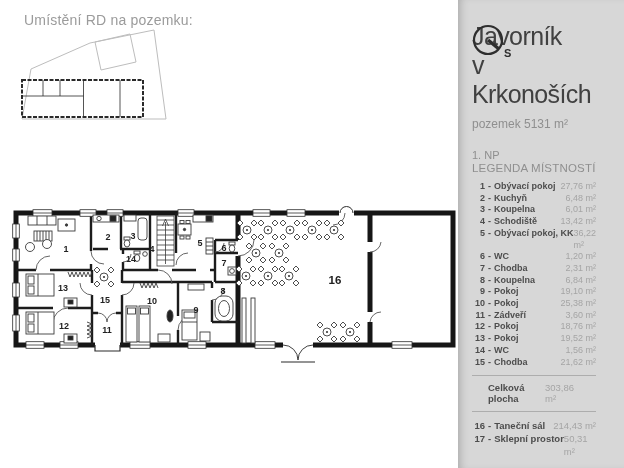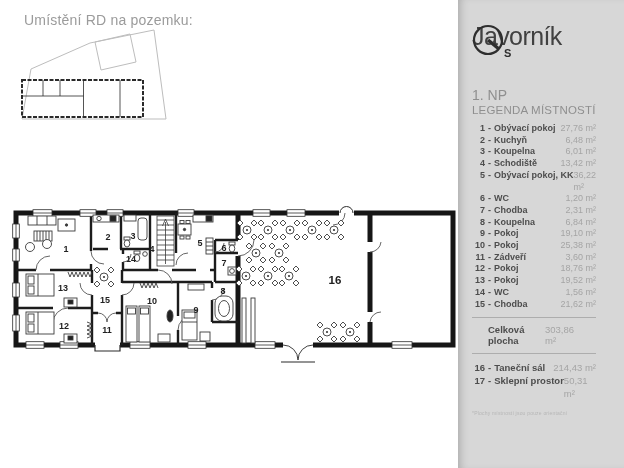--- a/index.html
+++ b/index.html
@@ -15,21 +15,21 @@
   svg{position:absolute;left:0;top:0;}
   
   .panel{
     position:absolute;left:458px;top:0;width:166px;height:468px;
     background:#d7d7d7;box-sizing:border-box;padding:0 28px 0 14px;
     box-shadow:inset 7px 0 9px -5px rgba(0,0,0,.22);
   }
   .title{margin-top:22px;font-size:25px;line-height:29px;color:#414141;
     letter-spacing:-.6px;font-weight:400;}
   .subtitle{margin-top:8px;font-size:12px;color:#8f8f8f;}
-  .floor{margin-top:36px;font-size:14px;color:#8f8f8f;}
+  .floor{margin-top:18px;font-size:11px;color:#8f8f8f;}
   .heading{margin-top:1px;font-size:11.5px;color:#8f8f8f;letter-spacing:.2px;}
   .rows{margin-top:7px;}
   .row{display:flex;align-items:baseline;font-size:9px;line-height:11.7px;}
   .row .n{width:13px;text-align:right;font-weight:bold;color:#4d4d4d;flex:none;}
   .row .s{margin:0 3px;font-weight:bold;color:#4d4d4d;flex:none;}
   .row .nm{font-weight:bold;color:#4d4d4d;white-space:nowrap;}
   .row .ar{margin-left:auto;color:#a5a5a5;}
   .divider{border:none;border-top:1px solid #adadad;margin:7px 0 0 0;}
   .total-row{display:flex;align-items:baseline;font-size:9.5px;margin:6px 16px;}
   .total-row .nm{font-weight:bold;color:#4d4d4d;}
@@ -356,21 +356,23 @@
       <text x="131" y="262">14</text>
       <text x="105" y="303">15</text>
       <text x="335" y="284" font-size="11.5">16</text>
     </g>
   </g>
 </svg>
 
 <div class="panel">
   <div class="title">
     <div>Javorník</div>
+    <div>v Krkonoších</div>
   </div>
+  <div class="subtitle">pozemek 5131 m²</div>
 
   <div class="floor">1. NP</div>
   <div class="heading">LEGENDA MÍSTNOSTÍ</div>
 
   <div class="rows">
     <div class="row">
         <span class="n">1</span>
         <span class="s">-</span>
         <span class="nm">Obývací pokoj</span>
         <span class="ar">27,76 m²</span>

